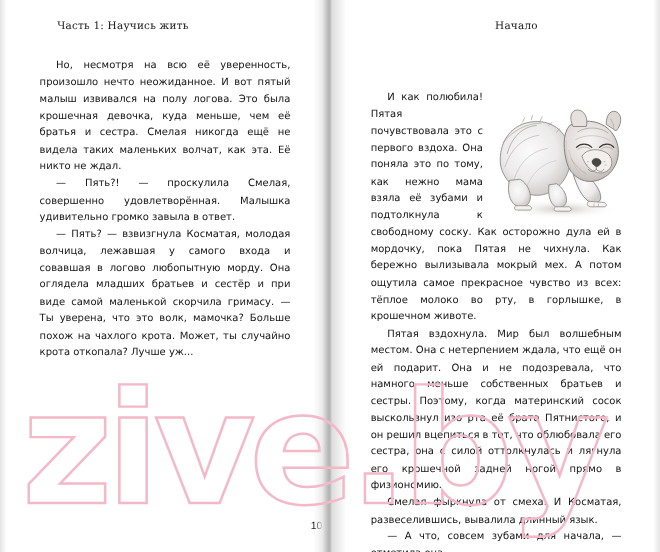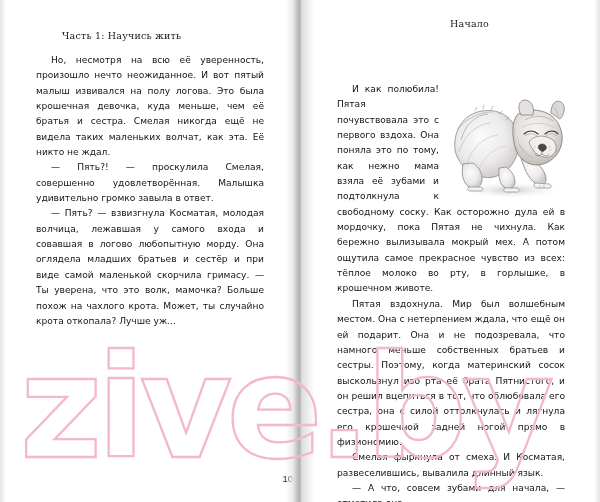--- a/index.html
+++ b/index.html
@@ -56,21 +56,21 @@
   
   .runhead {
     position: absolute;
     top: 18px;
     font-family: "DejaVu Serif", serif;
     font-size: 9.5px;
     color: #1a1a1a;
     letter-spacing: 0.2px;
     white-space: nowrap;
   }
-  .runhead.left-head  { left: 62px; margin-top: 12px; }
+  .runhead.left-head  { left: 52px; }
   .runhead.right-head { left: 16px; width: 293px; text-align: center; }
 
   
   .col {
     position: absolute;
     top: 42px;
     width: 228px;
     font-size: 9.1px;
     line-height: 15.35px;
     color: #141414;

